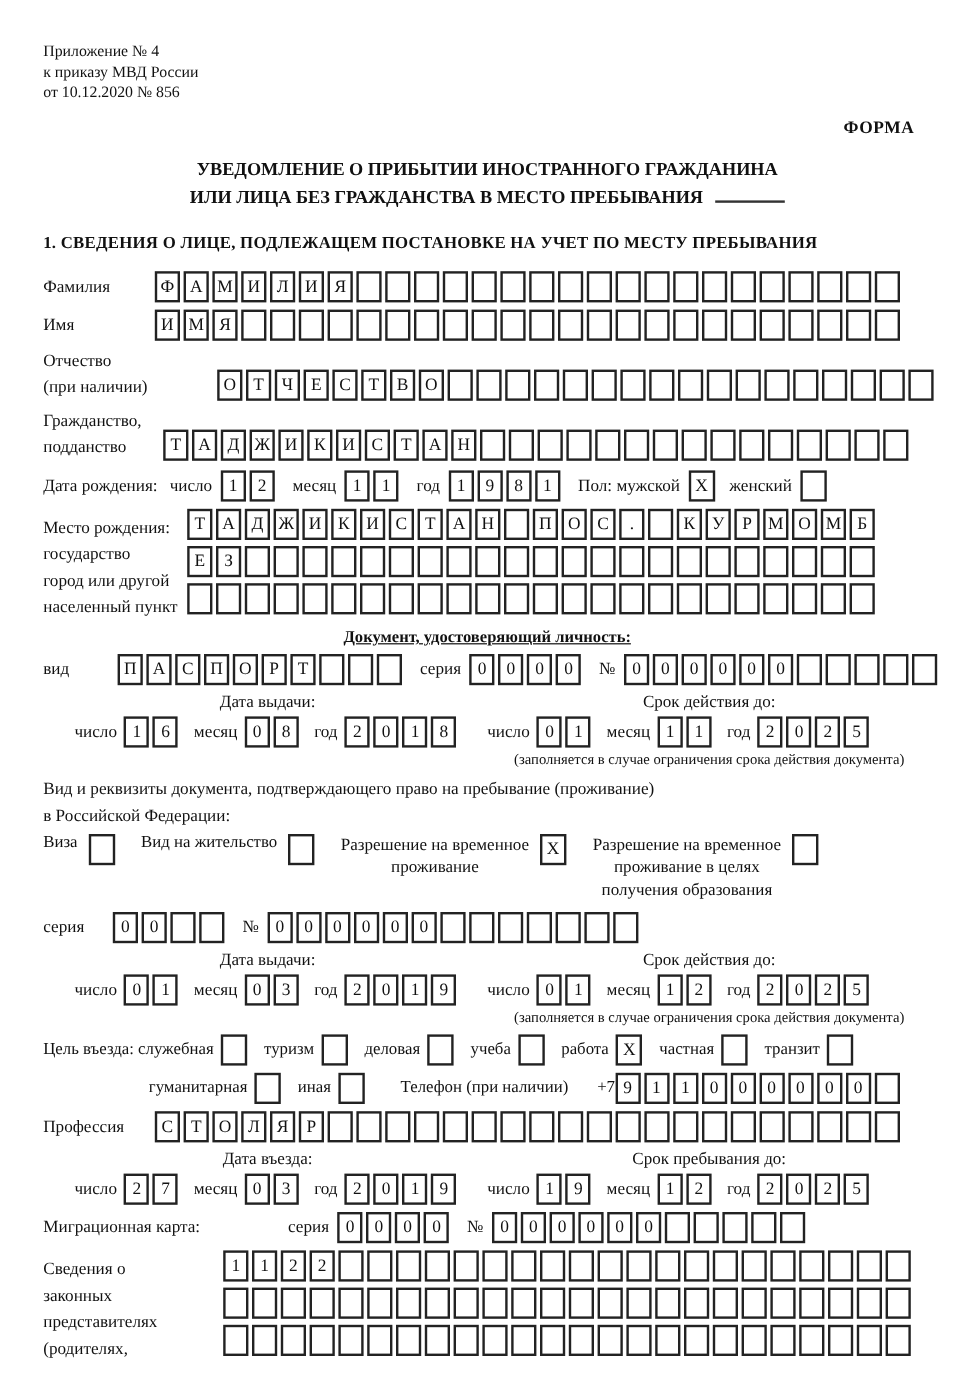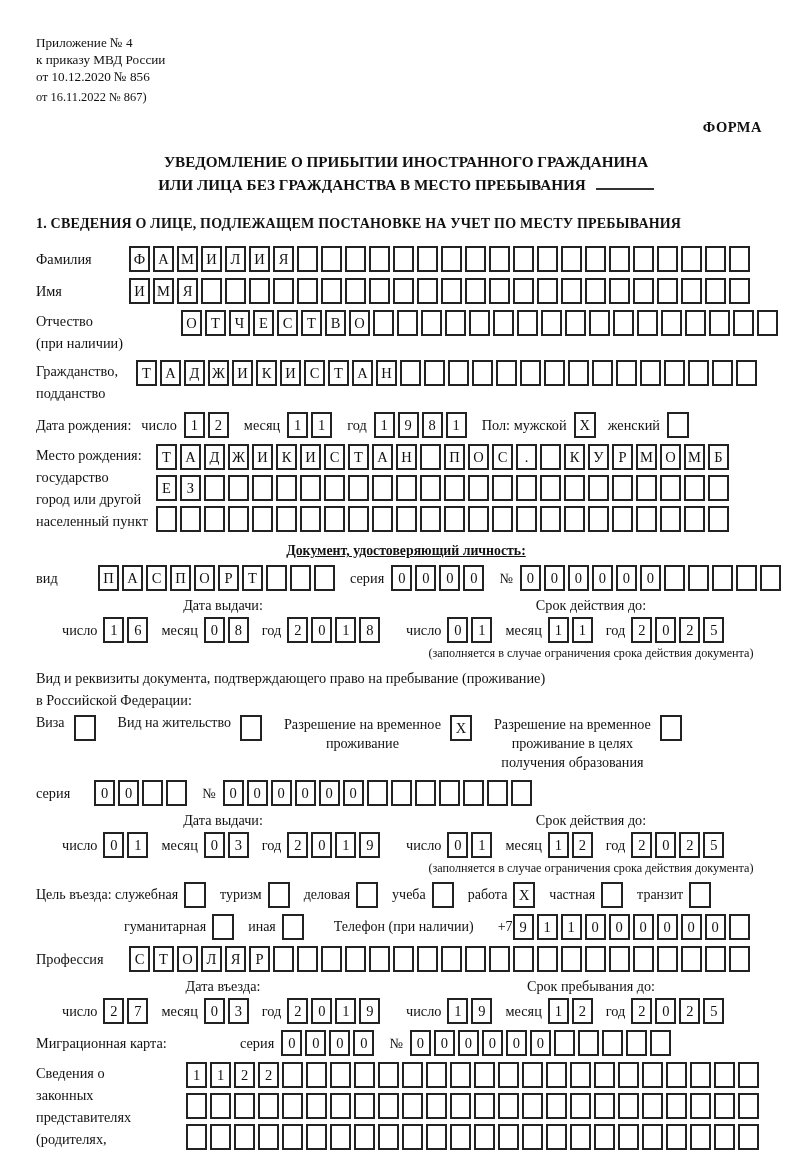--- a/index.html
+++ b/index.html
@@ -10,21 +10,21 @@
   
   .hdr { font-size: 13.2px; line-height: 17px; }
   .hdr .small { font-size: 12.4px; margin-top: 4px; line-height: 16px; }
   .forma { text-align: right; padding-right: 14px; font-weight: bold; font-size: 14.5px; margin-top: 14px; letter-spacing: .5px; }
 
   .title { text-align: center; font-weight: bold; font-size: 15.2px; margin-top: 14px; line-height: 23px; }
   .blank-underline { display: inline-block; width: 58px; border-bottom: 2px solid #333; height: 14px; margin-left: 10px; }
   .sec { font-weight: bold; font-size: 14px; margin-top: 20px; margin-bottom: 14px; letter-spacing: .2px; }
 
   .row { display: flex; align-items: center; margin-bottom: 6px; white-space: nowrap; }
-  .row.top { align-items: flex-start; }
+  .row.top { align-items: flex-end; }
   .lbl { flex: none; font-size: 14.3px; }
   .stack { display: flex; flex-direction: column; line-height: 22px; }
   .w93  { width: 93px; }
   .w145 { width: 145px; }
   .w100 { width: 100px; }
   .w120 { width: 120px; }
   .w150 { width: 150px; }
   .cells { display: flex; flex-wrap: nowrap; }
   .cell { flex: none; width: 21px; height: 26px; border: 2px solid #222; margin-right: 3px;
           text-align: center; line-height: 22px; font-size: 14.5px; background: #fff; }
@@ -58,21 +58,20 @@
 </style>
 </head>
 <body>
 
 <div class="page">
 
   <div class="hdr">
     <div>Приложение № 4</div>
     <div>к приказу МВД России</div>
     <div>от 10.12.2020 № 856</div>
-    <div class="small">от 16.11.2022 № 867)</div>
   </div>
 
   <div class="forma">ФОРМА</div>
 
   <div class="title">
     <div>УВЕДОМЛЕНИЕ О ПРИБЫТИИ ИНОСТРАННОГО ГРАЖДАНИНА</div>
     <div><span>ИЛИ ЛИЦА БЕЗ ГРАЖДАНСТВА В МЕСТО ПРЕБЫВАНИЯ</span><span class="blank-underline"></span></div>
   </div>
 
   <div class="sec">1. СВЕДЕНИЯ О ЛИЦЕ, ПОДЛЕЖАЩЕМ ПОСТАНОВКЕ НА УЧЕТ ПО МЕСТУ ПРЕБЫВАНИЯ</div>

